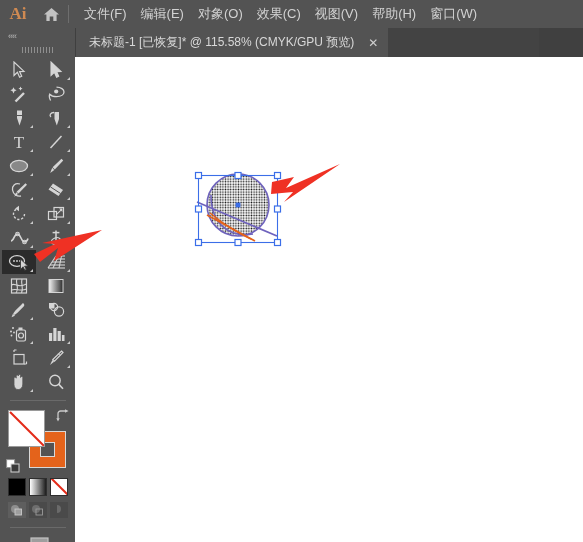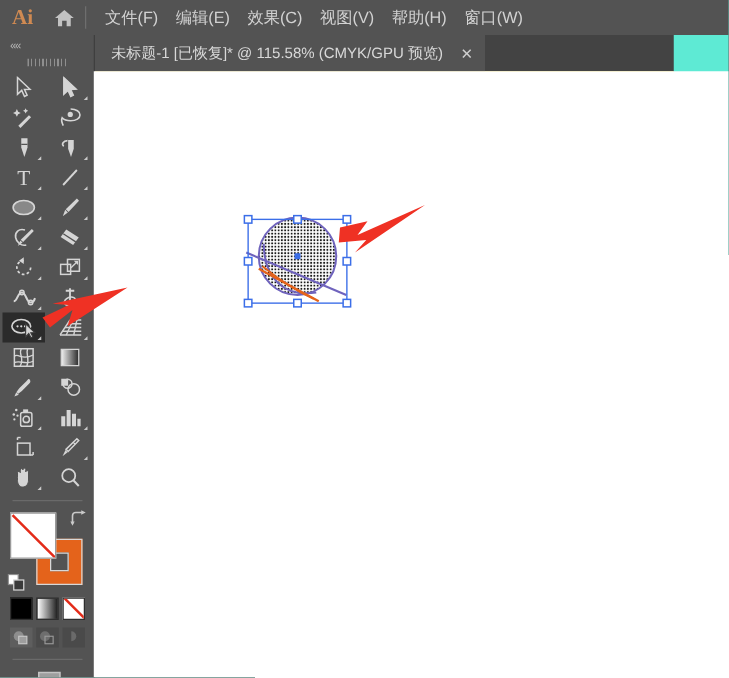--- a/index.html
+++ b/index.html
@@ -5,21 +5,21 @@
   html, body {
     margin: 0;
     padding: 0;
     background: #535353;
   }
   #app {
     position: relative;
     width: 583px;
     height: 542px;
     overflow: hidden;
-    background: #5eead4;
+    background: #404040;
     font-family: "Liberation Sans", "DejaVu Sans", sans-serif;
     -webkit-font-smoothing: antialiased;
   }
 
   
   #menubar {
     position: absolute;
     left: 0; top: 0;
     width: 583px; height: 28px;
     background: #535353;
@@ -281,20 +281,21 @@
   <div id="menubar">
     <div id="ai-logo">Ai</div>
     <div id="home-btn">
       <svg width="17" height="15" viewBox="0 0 17 15" aria-hidden="true">
         <path d="M8.5 1 L16 7.4 L13.6 7.4 L13.6 14 L10.3 14 L10.3 9.6 L6.7 9.6 L6.7 14 L3.4 14 L3.4 7.4 L1 7.4 Z" fill="#c2c2c2"></path>
       </svg>
     </div>
     <div id="menu-sep"></div>
     <div class="menu-item">文件(F)</div>
     <div class="menu-item">编辑(E)</div>
+    <div class="menu-item">对象(O)</div>
     <div class="menu-item">效果(C)</div>
     <div class="menu-item">视图(V)</div>
     <div class="menu-item">帮助(H)</div>
     <div class="menu-item">窗口(W)</div>
   </div>
 
   <div id="tabbar">
     <div id="doc-tab">
       <span id="doc-tab-title">未标题-1 [已恢复]* @ 115.58% (CMYK/GPU 预览)</span>
       <span id="doc-tab-close">✕</span>

